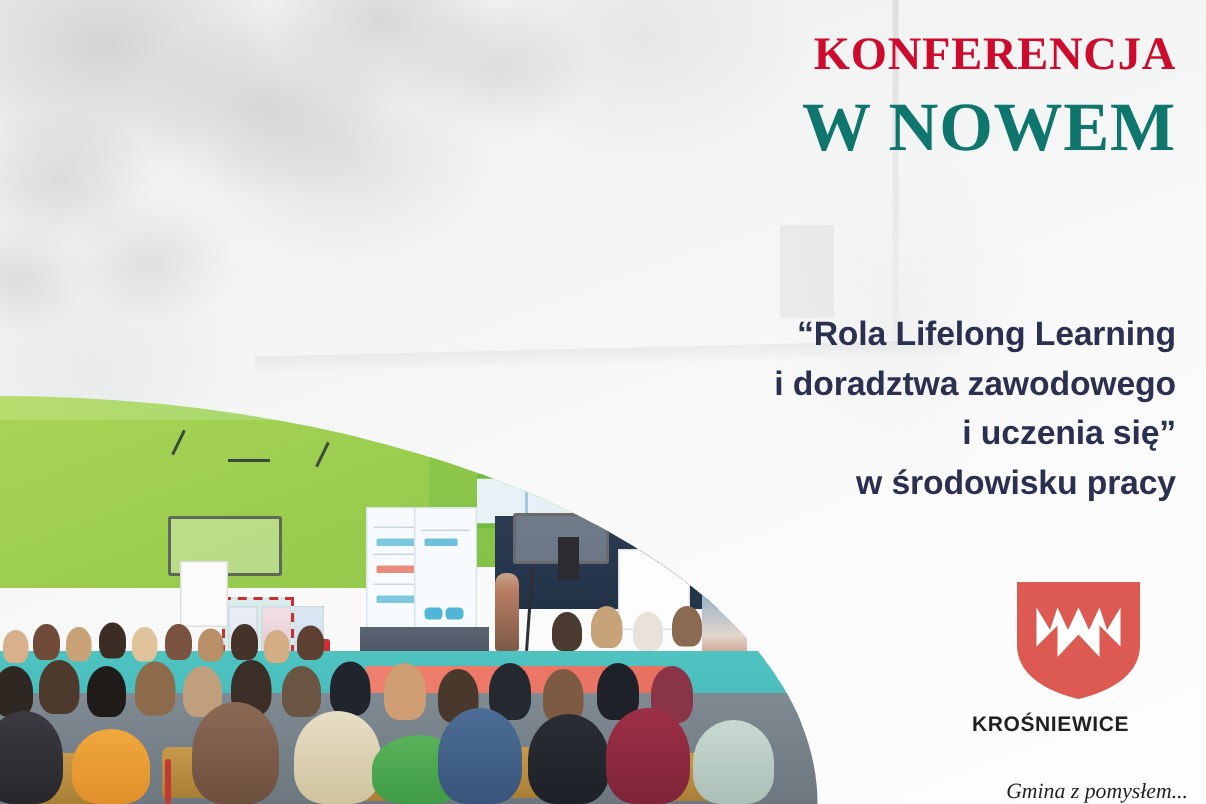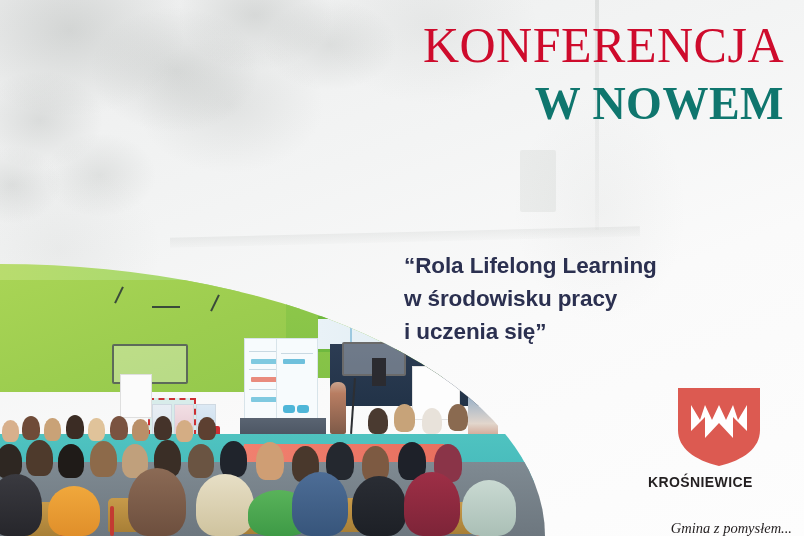--- a/index.html
+++ b/index.html
@@ -202,45 +202,45 @@
   
   .title-block {
     position: absolute;
     left: 404px;
     top: 20px;
     width: 380px;
     text-align: right;
     font-family: "Liberation Serif", serif;
   }
   .title-line1 {
-    font-size: 50px;
-    font-weight: normal;
+    font-size: 31px;
+    font-weight: bold;
     letter-spacing: 0.5px;
     line-height: 1.02;
     margin: 0;
   }
   .title-line2 {
     font-size: 46px;
     font-weight: bold;
     letter-spacing: 0.5px;
     line-height: 1.02;
     margin: 10px 0 0 0;
   }
 
   .subtitle {
     position: absolute;
     left: 404px;
     top: 206px;
     width: 380px;
+    text-align: right;
     font-family: "Liberation Sans", sans-serif;
     font-weight: bold;
     font-size: 22.5px;
     line-height: 33px;
     letter-spacing: -0.1px;
-    margin-top: 43px;
   }
   .subtitle div { white-space: nowrap; }
 
   
   .logo {
     position: absolute;
     left: 648px;
     top: 386px;
     width: 148px;
     height: 132px;
@@ -404,22 +404,23 @@
     </div>
   </div>
 
   <div class="title-block">
     <div class="title-line1" style="color:#CE0B2C">KONFERENCJA</div>
     <div class="title-line2" style="color:#0f766e">W NOWEM</div>
   </div>
 
   <div class="subtitle" style="color:#2B3050">
     <div>“Rola Lifelong Learning</div>
+    <div>i doradztwa zawodowego</div>
+    <div>i uczenia się”</div>
     <div>w środowisku pracy</div>
-    <div>i uczenia się”</div>
   </div>
 
   <div class="logo">
     <div class="shield-wrap">
       <svg width="86" height="82" viewBox="0 0 86 82" xmlns="http://www.w3.org/2000/svg">
         <path d="M2 2 H84 V44 C84 62 68 74 43 80 C18 74 2 62 2 44 Z" fill="#DC5A51"></path>
         <path d="M15 19 L15 45 L29 31 L29 52 L43 37 L57 52 L57 31 L71 45 L71 19
                  L62 34 L57 19 L50 34 L43 19 L36 34 L29 19 L24 34 Z" fill="#ffffff"></path>
       </svg>
     </div>

